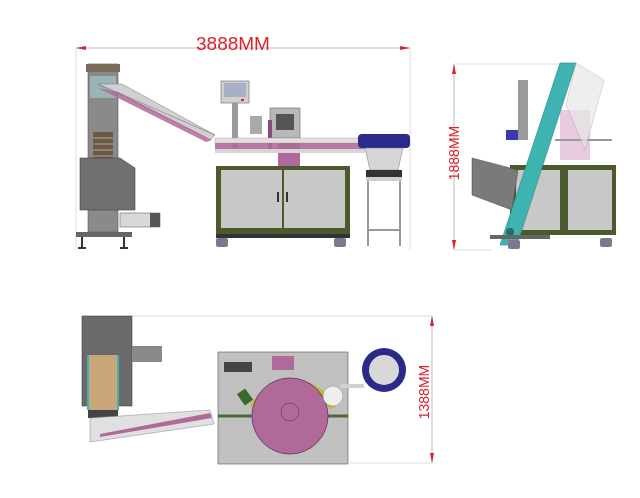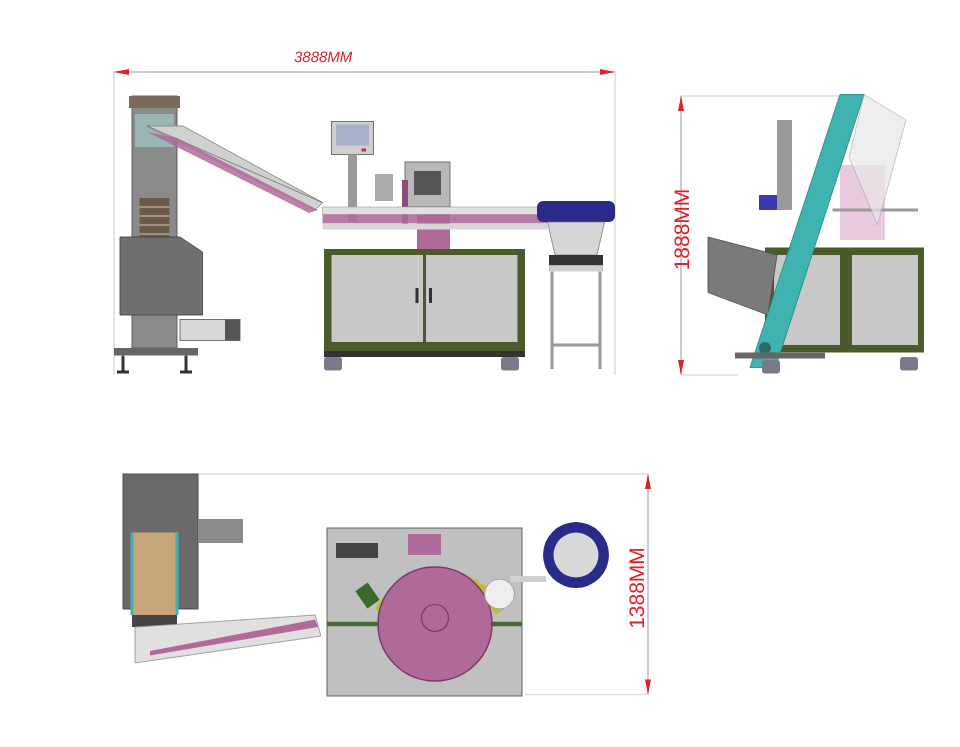--- a/index.html
+++ b/index.html
@@ -158,17 +158,17 @@
     <circle cx="290" cy="412" r="9" fill="none" stroke="#7a3a6a" stroke-width="0.8"></circle>
     <circle cx="333" cy="396" r="10" fill="#eeeeee" stroke="#999" stroke-width="0.6"></circle>
     <rect x="240" y="390" width="10" height="14" fill="#3a6a2a" transform="rotate(-35 245 397)"></rect>
 
     <circle cx="384" cy="370" r="22" fill="#2a2a8a"></circle>
     <circle cx="384" cy="370" r="15" fill="#d8d8d8"></circle>
     <rect x="340" y="384" width="24" height="4" fill="#d0d0d0"></rect>
   </g>
 </svg>
 
-<div class="dim-label" style="left:196px; top:33px; font-size:10px;font-style:italic;">3888MM</div>
+<div class="dim-label" style="left:196px; top:33px; font-size:19px;">3888MM</div>
 
 <div class="dim-label vert" style="left:422px; top:145px; width:64px; text-align:center; font-size:14px;">1888MM</div>
 
 <div class="dim-label vert" style="left:392px; top:384px; width:64px; text-align:center; font-size:14px;">1388MM</div>
 
 </body></html>

